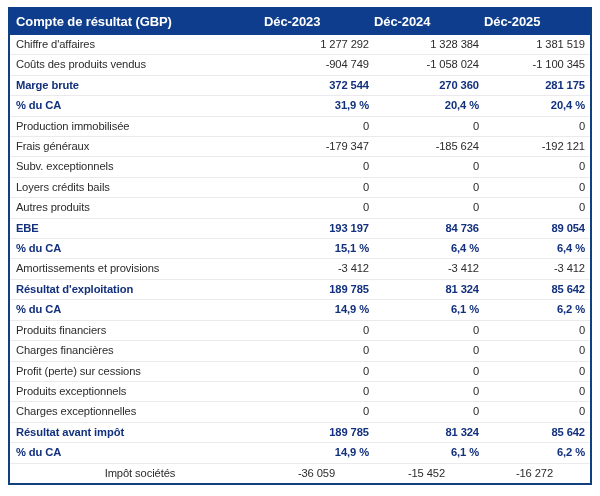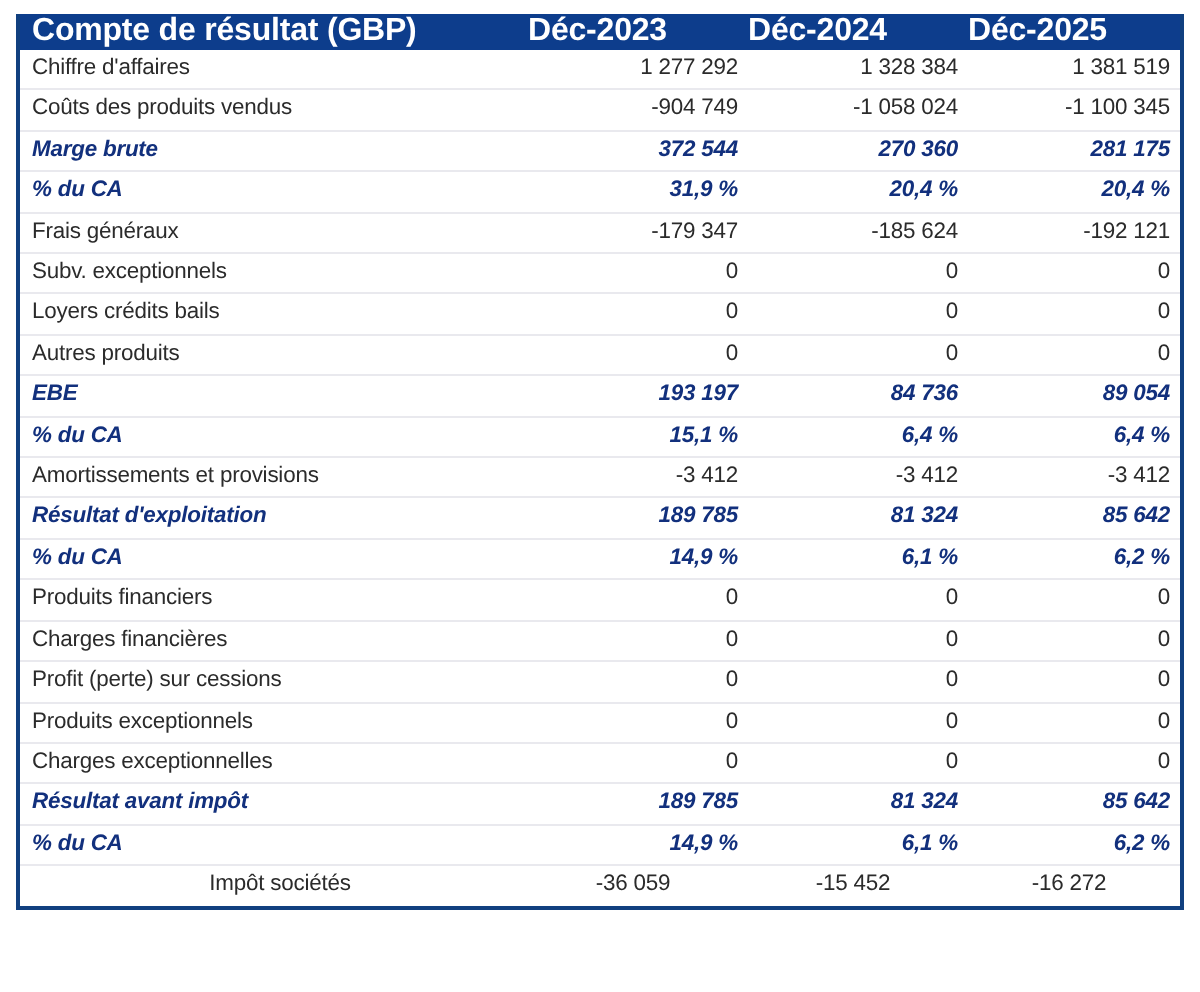--- a/index.html
+++ b/index.html
@@ -42,23 +42,23 @@
 
   table.pl col.c-label  { width: 254px; }
   table.pl col.c-v1     { width: 110px; }
   table.pl col.c-v2     { width: 110px; }
   table.pl col.c-v3     { width: 106px; }
 
   
   thead tr.head-row th {
     background: #0d3d8c;
     color: #ffffff;
-    font-size: 16px;
+    font-size: 13px;
     font-weight: bold;
-    height: 16px;
+    height: 28px;
     padding: 0 0 0 6px;
     text-align: left;
     white-space: nowrap;
     letter-spacing: -0.1px;
     vertical-align: middle;
     border: 0;
   }
   thead tr.head-row th.num {
     text-align: left;
     padding: 0 5px 0 0;
@@ -80,21 +80,20 @@
     overflow: hidden;
   }
   tbody td.num {
     text-align: right;
     padding: 0 5px 0 0;
   }
 
   tbody tr.emph td {
     color: #12307d;
     font-weight: bold;
-    font-style: italic;
   }
 
   tbody tr:last-child td { border-bottom: 0; text-align: center; }
 </style>
 </head>
 <body>
 
 <div id="sheet">
   <div class="pl-table-wrap">
     <table class="pl">
@@ -131,20 +130,26 @@
             <td class="num">270 360</td>
             <td class="num">281 175</td>
           </tr>
           <tr class="emph">
             <td>% du CA</td>
             <td class="num">31,9 %</td>
             <td class="num">20,4 %</td>
             <td class="num">20,4 %</td>
           </tr>
           <tr>
+            <td>Production immobilisée</td>
+            <td class="num">0</td>
+            <td class="num">0</td>
+            <td class="num">0</td>
+          </tr>
+          <tr>
             <td>Frais généraux</td>
             <td class="num">-179 347</td>
             <td class="num">-185 624</td>
             <td class="num">-192 121</td>
           </tr>
           <tr>
             <td>Subv. exceptionnels</td>
             <td class="num">0</td>
             <td class="num">0</td>
             <td class="num">0</td>

